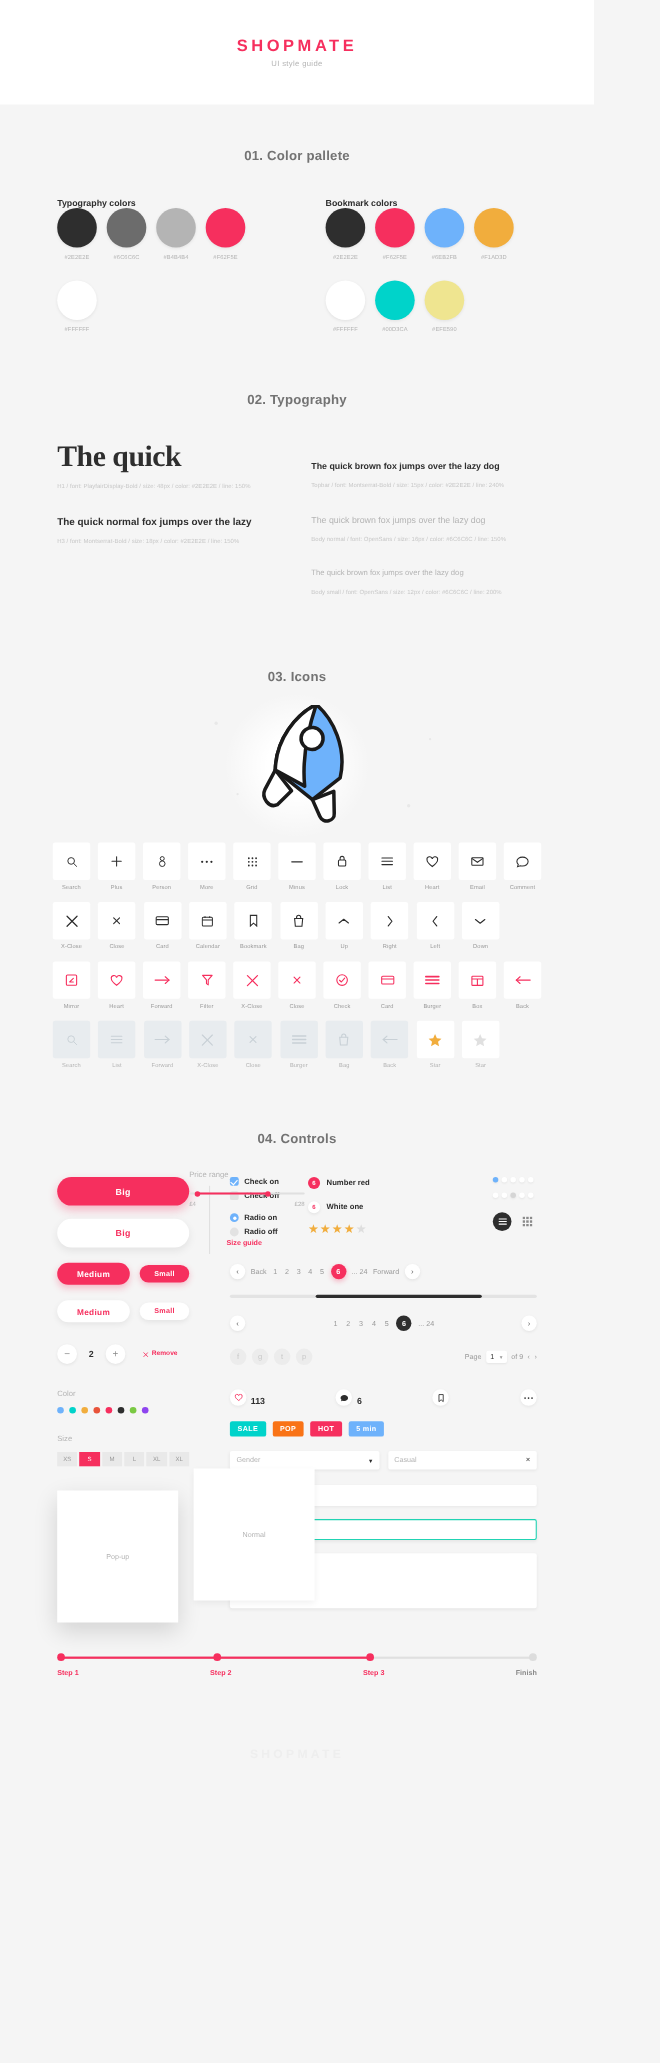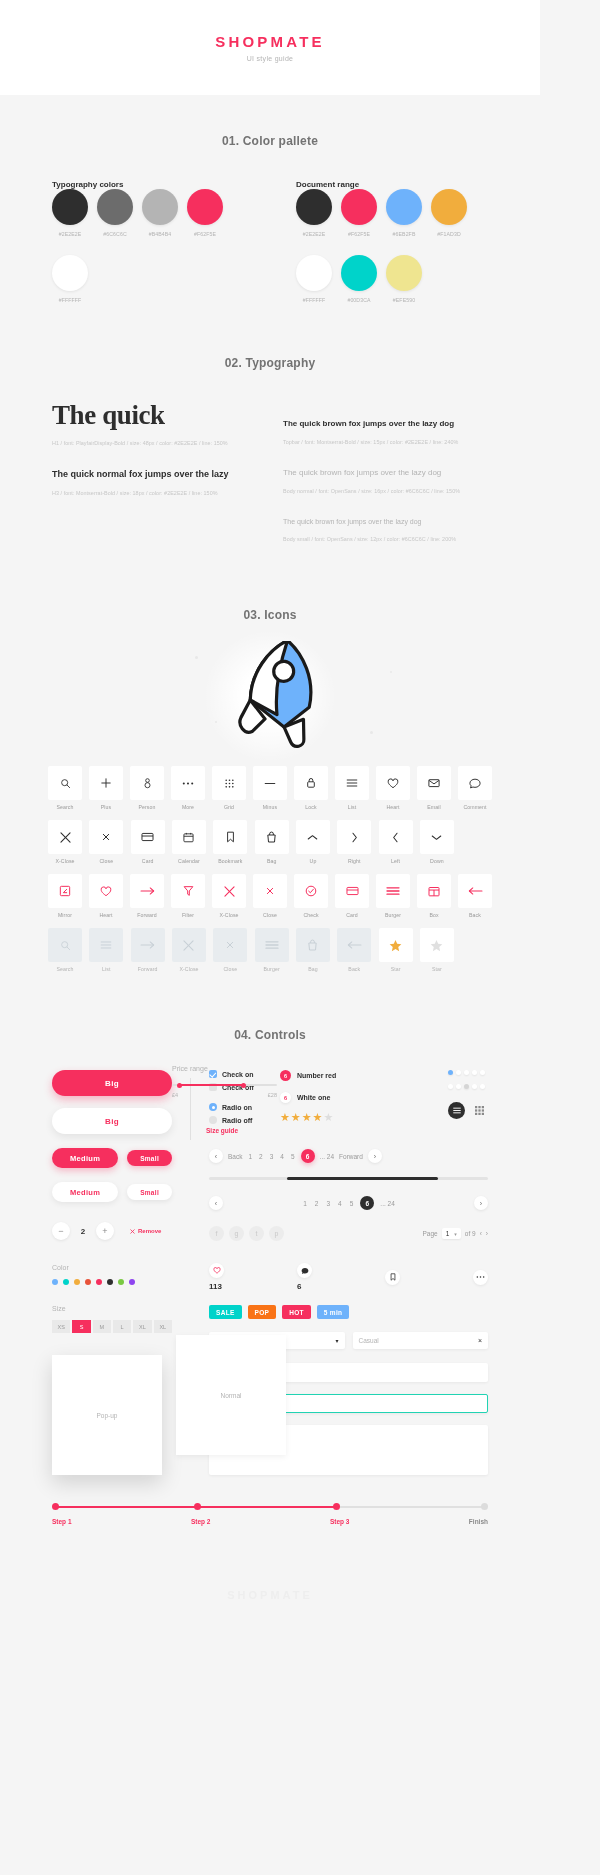--- a/index.html
+++ b/index.html
@@ -276,21 +276,21 @@
   }
 
   .pagesel { display: flex; align-items: center; gap: 4px; font-size: 6.5px; color: #9a9a9a; }
   .selbox {
     background: #fff; border-radius: 2px; padding: 2px 4px; display: flex;
     align-items: center; gap: 5px; font-size: 6.5px; color: #2e2e2e;
     box-shadow: 0 1px 2px rgba(0,0,0,.07); cursor: pointer;
   }
 
   .metric-row { display: flex; align-items: center; gap: 7px; }
-  .metric { display: flex; align-items: flex-start; gap: 4px; flex-direction: column; }
+  .metric { display: flex; align-items: flex-end; gap: 4px; }
   .metric-circ {
     width: 15px; height: 15px; border-radius: 50%; background: #fff;
     display: flex; align-items: center; justify-content: center;
     box-shadow: 0 1px 3px rgba(0,0,0,.07);
   }
   .metric-num { font-size: 8px; font-weight: bold; color: #2e2e2e; }
 
   .tags { display: flex; gap: 6px; }
   .tag {
     height: 14px; padding: 0 7px; border-radius: 2px; color: #fff;
@@ -388,21 +388,21 @@
             <div class="swatch-label">#F62F5E</div>
           </div>
           <div class="swatch">
             <div class="swatch-dot" style="background:#FFFFFF"></div>
             <div class="swatch-label">#FFFFFF</div>
           </div>
         </div>
       </div>
 
       <div class="palette-col">
-        <div class="palette-head">Document range</div>
+        <div class="palette-head">Bookmark colors</div>
         <div class="swatch-row">
           <div class="swatch">
             <div class="swatch-dot" style="background:#2E2E2E"></div>
             <div class="swatch-label">#2E2E2E</div>
           </div>
           <div class="swatch">
             <div class="swatch-dot" style="background:#F62F5E"></div>
             <div class="swatch-label">#F62F5E</div>
           </div>
           <div class="swatch">

